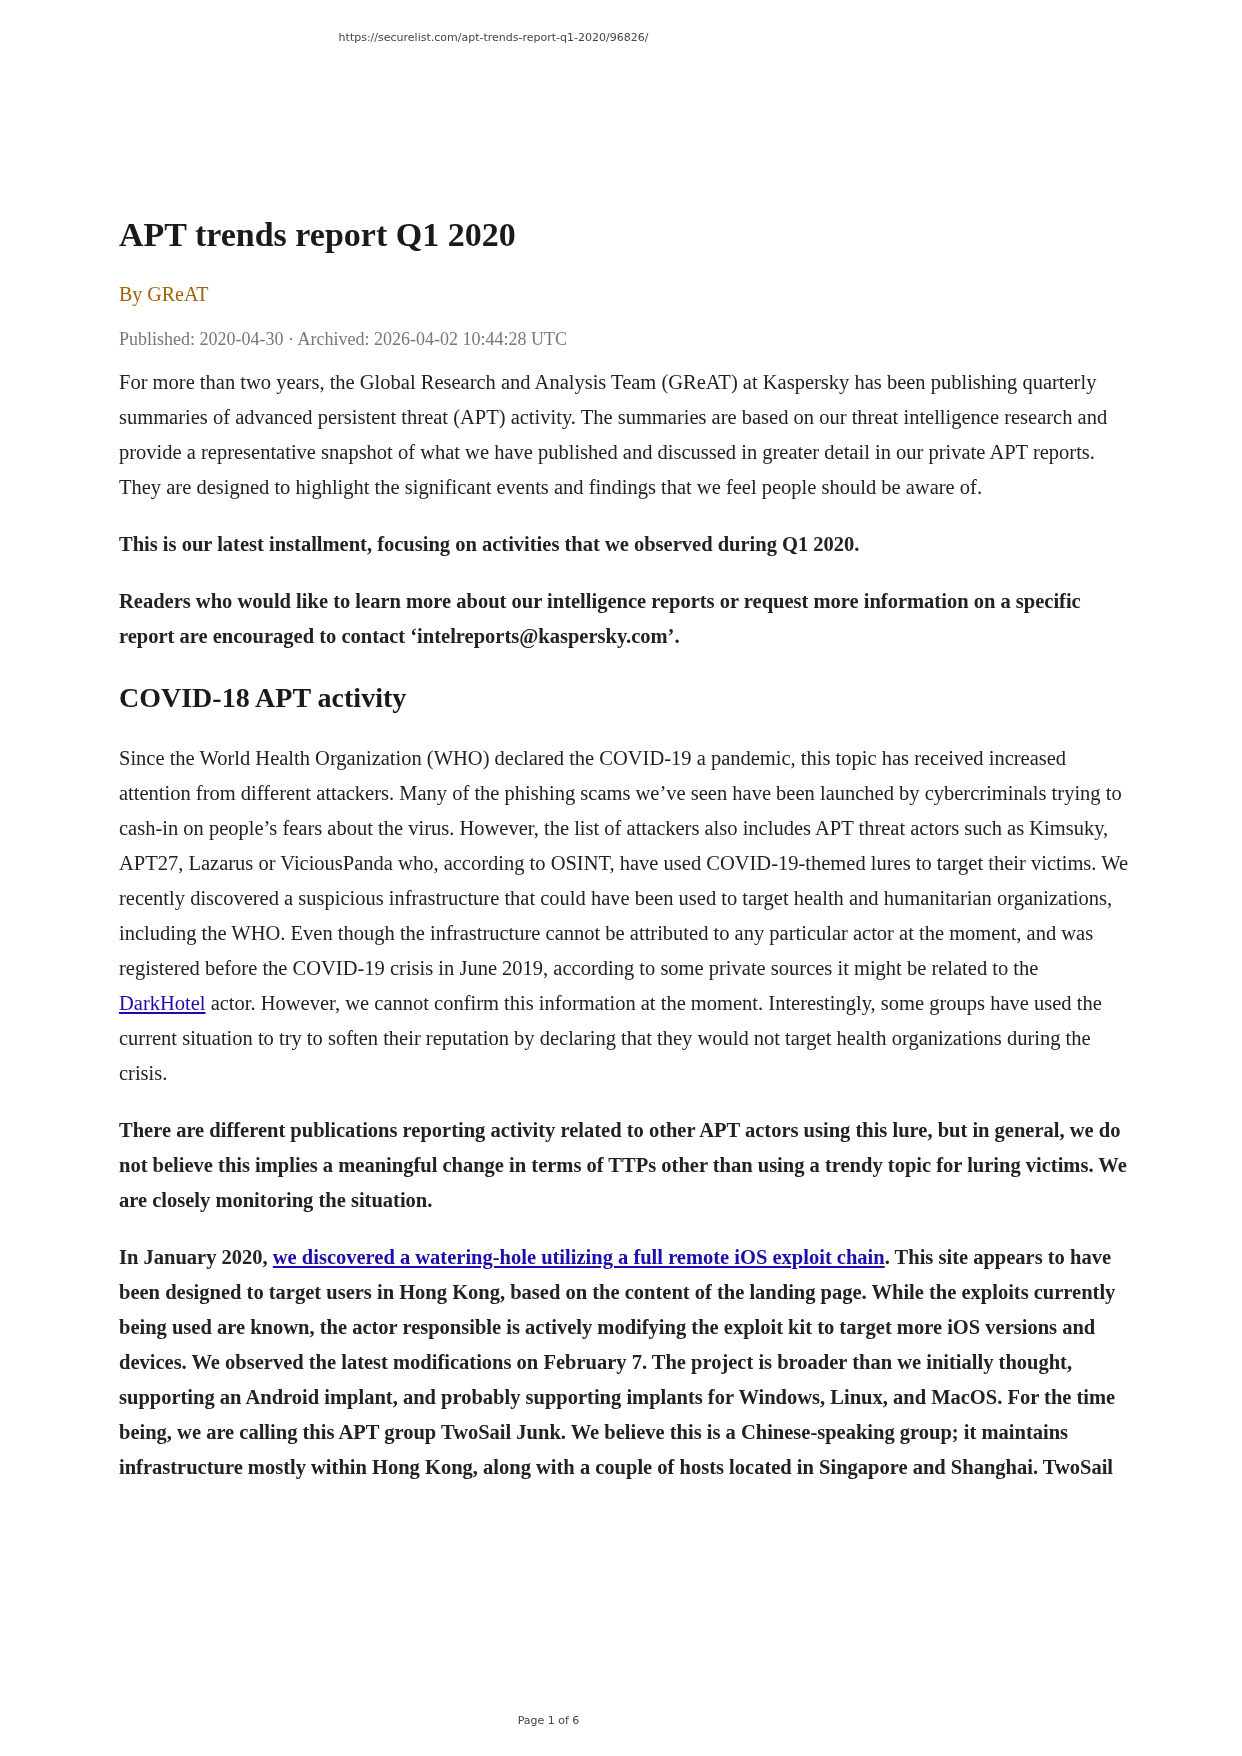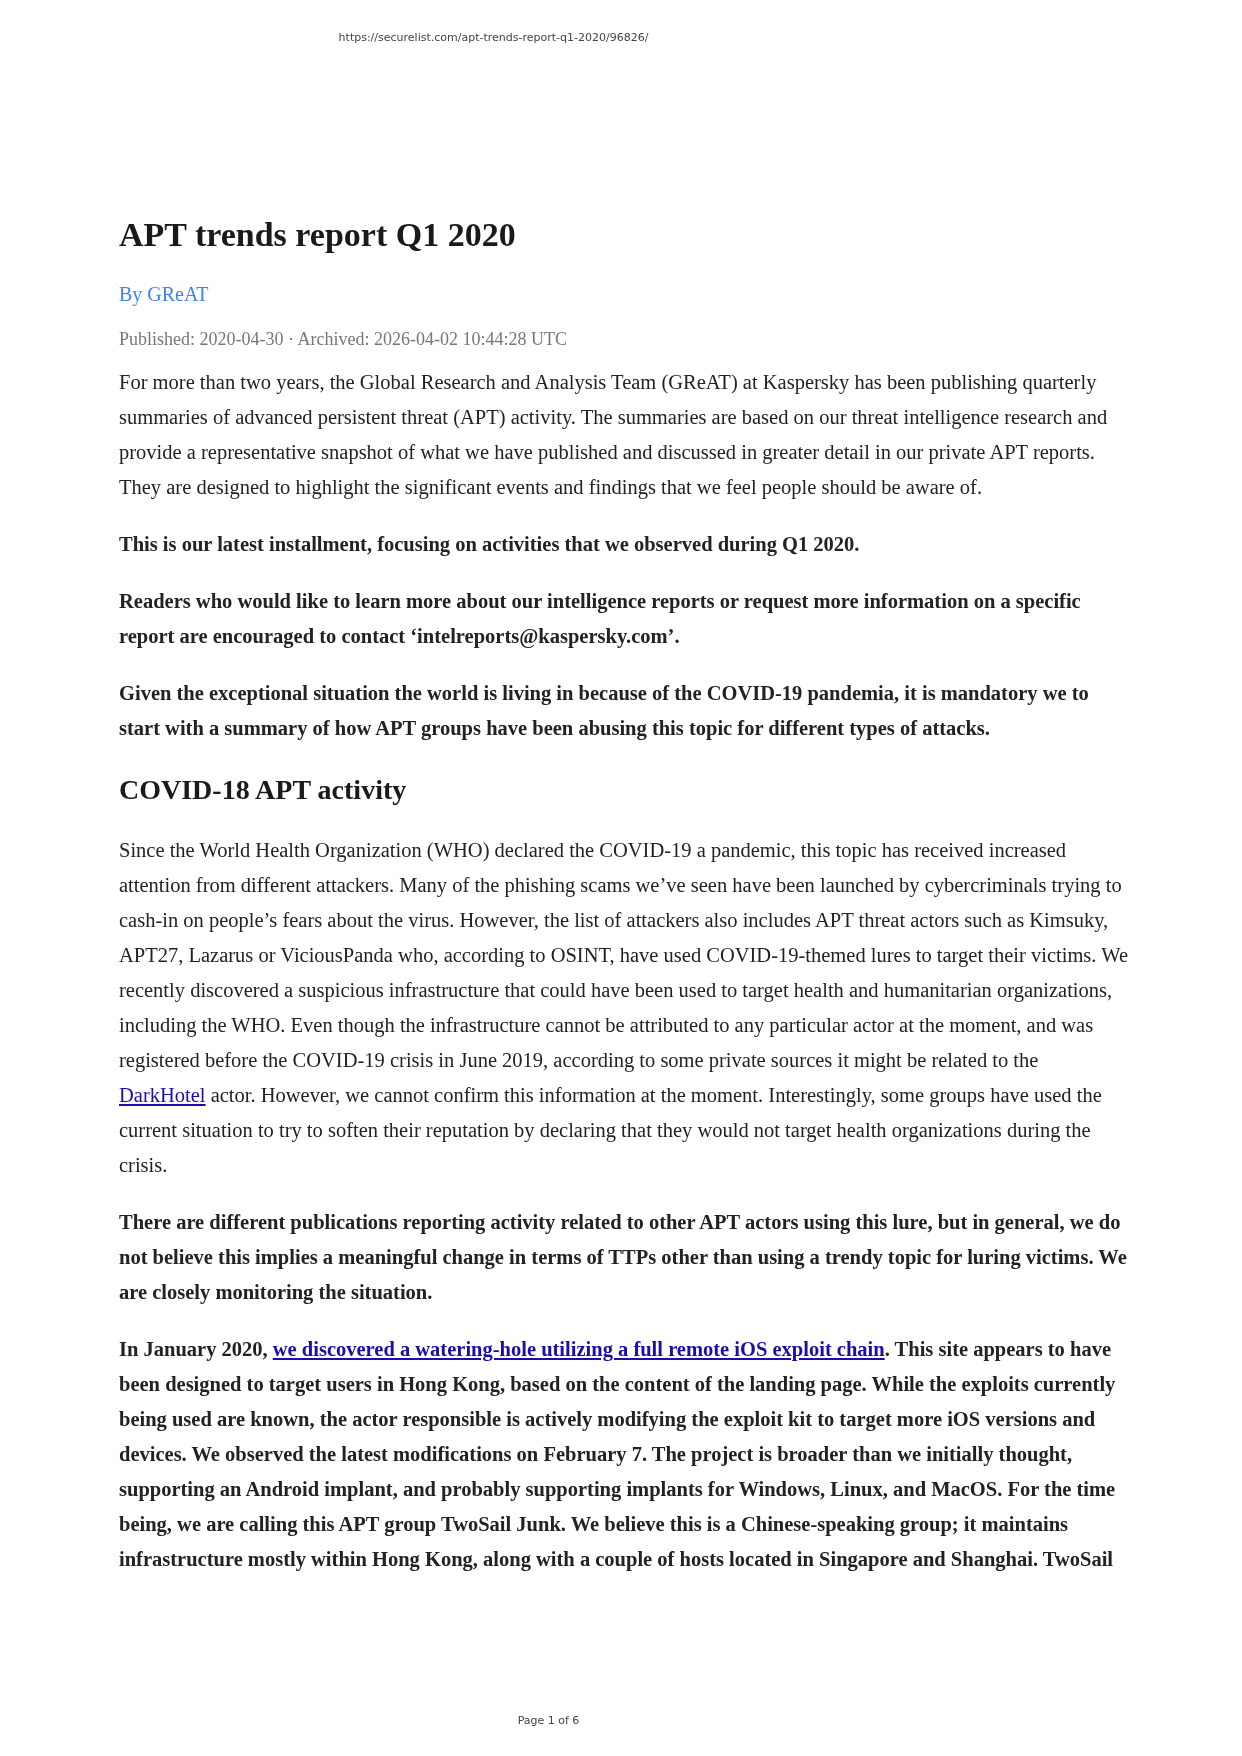--- a/index.html
+++ b/index.html
@@ -34,21 +34,21 @@
     .title {
       margin: 0;
       font-size: 34px;
       font-weight: bold;
       color: #1a1a1a;
       line-height: 46px;
     }
     .byline {
       margin: 22px 0 8px 0;
       font-size: 20px;
-      color: #3b82f6;
+      color: #a16207;
       line-height: 28px;
     }
     .meta {
       margin: 18px 0 0 0;
       font-size: 18px;
       color: #777777;
       line-height: 26px;
     }
     .para {
       margin: 20px 0 0 0;
@@ -94,21 +94,20 @@
 <div class="page-url">https://securelist.com/apt-trends-report-q1-2020/96826/</div>
 
 <article class="article">
   <h1 class="title">APT trends report Q1 2020</h1>
   <p class="byline">By GReAT</p>
   <p class="meta">Published: 2020-04-30 · Archived: 2026-04-02 10:44:28 UTC</p>
 
   <p class="para first">For more than two years, the Global Research and Analysis Team (GReAT) at Kaspersky has been publishing quarterly summaries of advanced persistent threat (APT) activity. The summaries are based on our threat intelligence research and provide a representative snapshot of what we have published and discussed in greater detail in our private APT reports. They are designed to highlight the significant events and findings that we feel people should be aware of.</p>
   <p class="para">This is our latest installment, focusing on activities that we observed during Q1 2020.</p>
   <p class="para">Readers who would like to learn more about our intelligence reports or request more information on a specific report are encouraged to contact ‘intelreports@kaspersky.com’.</p>
-  <p class="para">Given the exceptional situation the world is living in because of the COVID-19 pandemia, it is mandatory we to start with a summary of how APT groups have been abusing this topic for different types of attacks.</p>
 
   <h2 class="section-heading">COVID-18 APT activity</h2>
 
   <p class="para"><span>Since the World Health Organization (WHO) declared the COVID-19 a pandemic, this topic has received increased attention from different attackers. Many of the phishing scams we’ve seen have been launched by cybercriminals trying to cash-in on people’s fears about the virus.  However, the list of attackers also includes APT threat actors such as Kimsuky, APT27, Lazarus or ViciousPanda who, according to OSINT, have used COVID-19-themed lures to target their victims. We recently discovered a suspicious infrastructure that could have been used to target health and humanitarian organizations, including the WHO. Even though the infrastructure cannot be attributed to any particular actor at the moment, and was registered before the COVID-19 crisis in June 2019, according to some private sources it might be related to the </span><a class="inline-link" href="#">DarkHotel</a><span> actor. However, we cannot confirm this information at the moment. Interestingly, some groups have used the current situation to try to soften their reputation by declaring that they would not target health organizations during the crisis.</span></p>
 
   <p class="para">There are different publications reporting activity related to other APT actors using this lure, but in general, we do not believe this implies a meaningful change in terms of TTPs other than using a trendy topic for luring victims. We are closely monitoring the situation.</p>
 
   <p class="para"><span>In January 2020, </span><a class="inline-link" href="#">we discovered a watering-hole utilizing a full remote iOS exploit chain</a><span>. This site appears to have been designed to target users in Hong Kong, based on the content of the landing page. While the exploits currently being used are known, the actor responsible is actively modifying the exploit kit to target more iOS versions and devices. We observed the latest modifications on February 7. The project is broader than we initially thought, supporting an Android implant, and probably supporting implants for Windows, Linux, and MacOS. For the time being, we are calling this APT group TwoSail Junk. We believe this is a Chinese-speaking group; it maintains infrastructure mostly within Hong Kong, along with a couple of hosts located in Singapore and Shanghai. TwoSail</span></p>
 </article>
 

